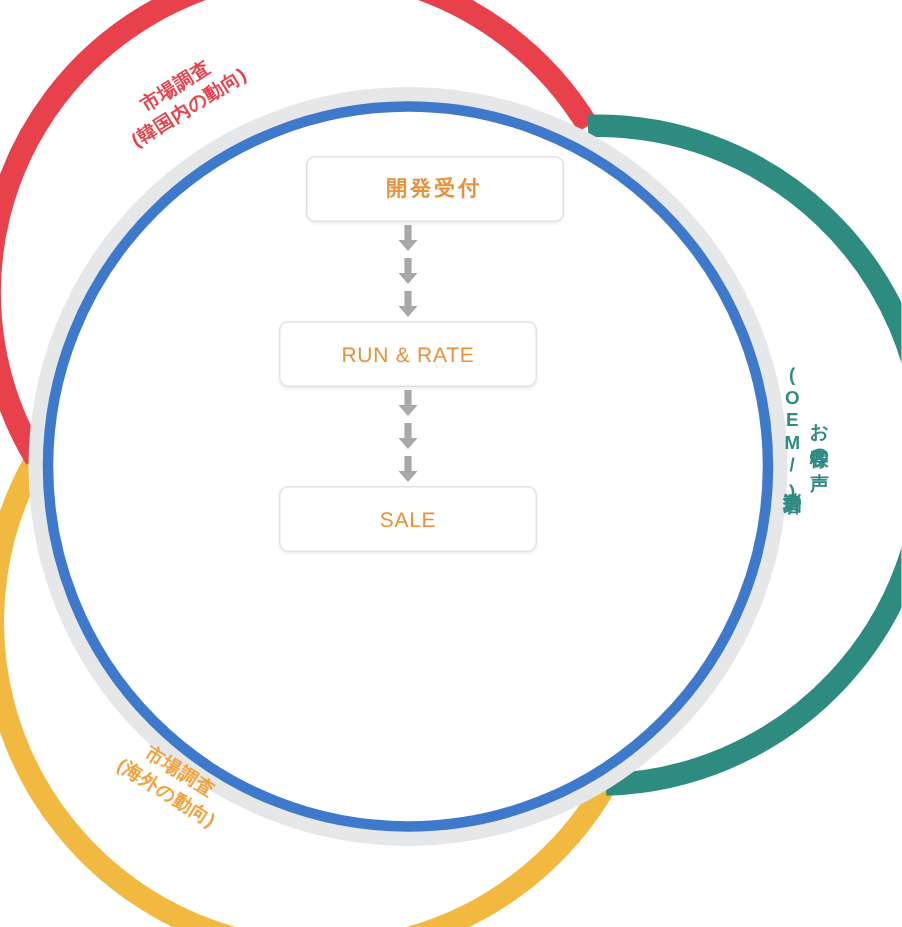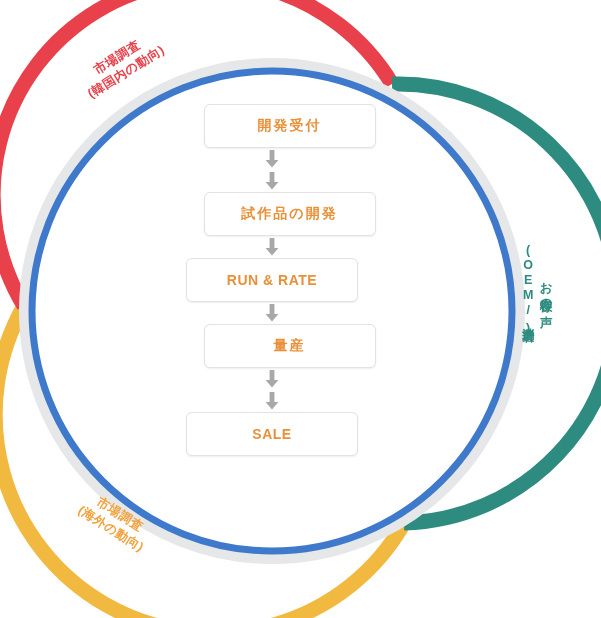--- a/index.html
+++ b/index.html
@@ -77,21 +77,20 @@
     background: #ffffff;
     border: 1px solid #E2E2E2;
     border-radius: 6px;
     box-shadow: 0 1px 2px rgba(0,0,0,0.07);
     display: flex;
     align-items: center;
     justify-content: center;
     color: #E8913A;
     font-size: 14px;
     letter-spacing: 0.5px;
-    font-weight: bold;
   }
   .flow-box.jp {
     font-weight: bold;
     letter-spacing: 2px;
     margin-left: 35px;
   }
   .flow-arrow {
     width: 18px;
     height: 22px;
     display: flex;
@@ -143,33 +142,31 @@
       <div class="flow-arrow">
         <svg width="14" height="18" viewBox="0 0 14 18">
           <path d="M4.6 0 H9.4 V10 H13.4 L7 17.4 L0.6 10 H4.6 Z" fill="#A8A8A8"></path>
         </svg>
       </div>
       <div class="flow-arrow">
         <svg width="14" height="18" viewBox="0 0 14 18">
           <path d="M4.6 0 H9.4 V10 H13.4 L7 17.4 L0.6 10 H4.6 Z" fill="#A8A8A8"></path>
         </svg>
       </div>
-      <div class="flow-box jp">試作品の開発</div>
       <div class="flow-arrow">
         <svg width="14" height="18" viewBox="0 0 14 18">
           <path d="M4.6 0 H9.4 V10 H13.4 L7 17.4 L0.6 10 H4.6 Z" fill="#A8A8A8"></path>
         </svg>
       </div>
       <div class="flow-box">RUN &amp; RATE</div>
       <div class="flow-arrow">
         <svg width="14" height="18" viewBox="0 0 14 18">
           <path d="M4.6 0 H9.4 V10 H13.4 L7 17.4 L0.6 10 H4.6 Z" fill="#A8A8A8"></path>
         </svg>
       </div>
-      <div class="flow-box jp">量産</div>
       <div class="flow-arrow">
         <svg width="14" height="18" viewBox="0 0 14 18">
           <path d="M4.6 0 H9.4 V10 H13.4 L7 17.4 L0.6 10 H4.6 Z" fill="#A8A8A8"></path>
         </svg>
       </div>
       <div class="flow-arrow">
         <svg width="14" height="18" viewBox="0 0 14 18">
           <path d="M4.6 0 H9.4 V10 H13.4 L7 17.4 L0.6 10 H4.6 Z" fill="#A8A8A8"></path>
         </svg>
       </div>

